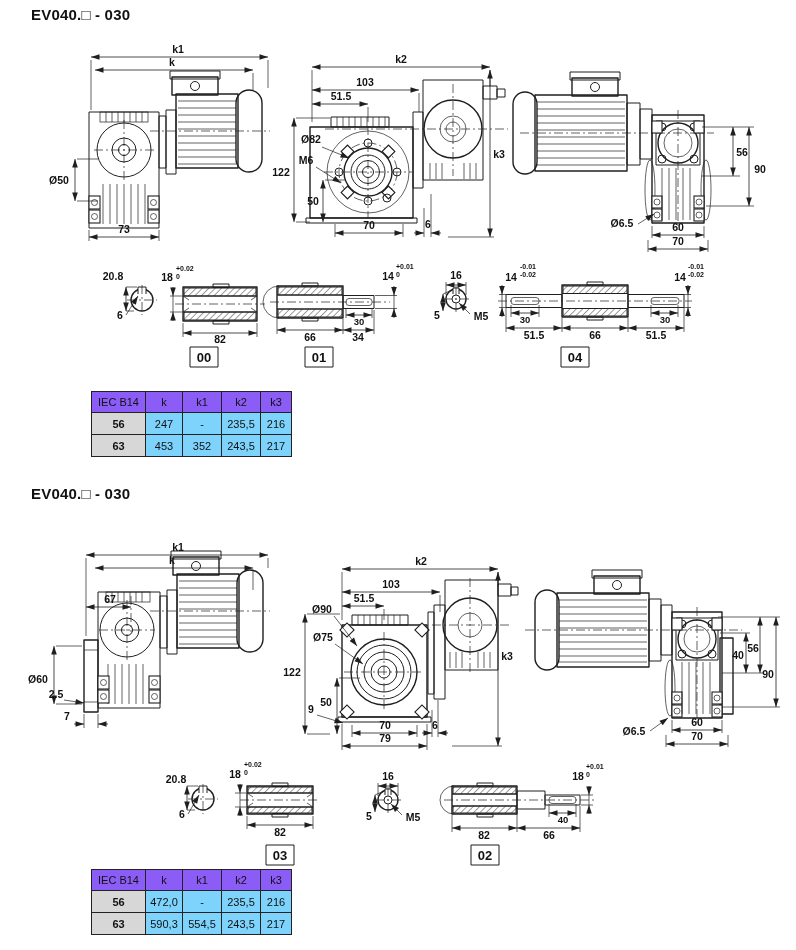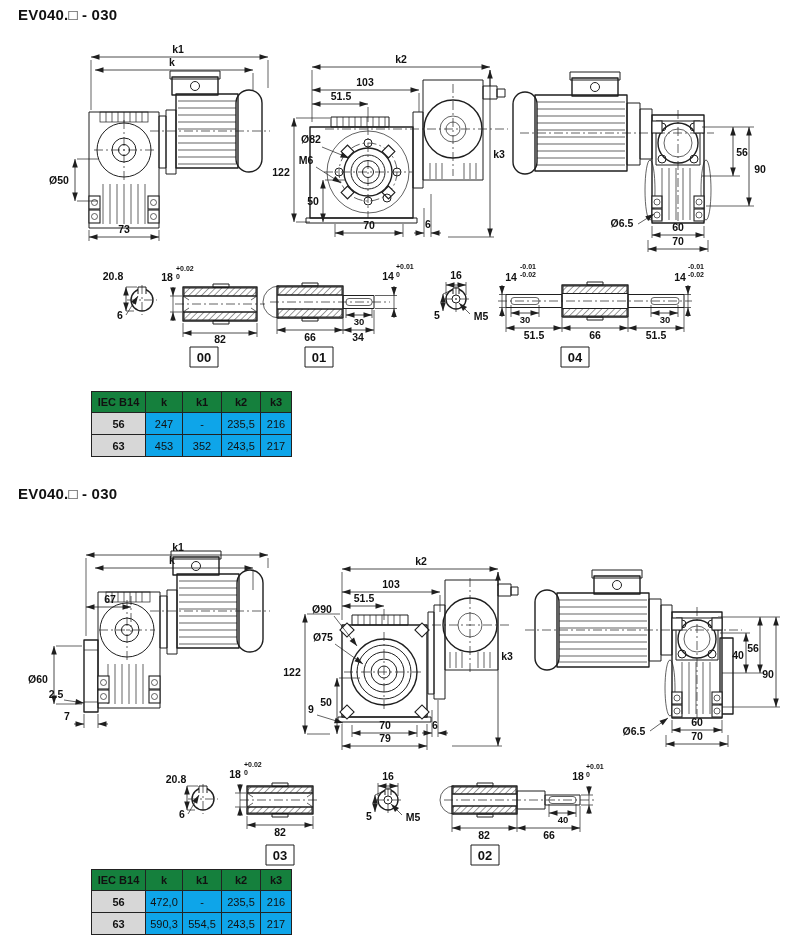--- a/index.html
+++ b/index.html
@@ -1,35 +1,35 @@
 <!DOCTYPE html>
 <html><head>
 <meta charset="utf-8">
 <style>
   html,body{margin:0;padding:0;background:#fff;}
   #stage{position:relative;width:796px;height:950px;background:#fff;overflow:hidden;
          font-family:"Liberation Sans","DejaVu Sans",sans-serif;}
-  .title{position:absolute;font:bold 15px "Liberation Sans","DejaVu Sans",sans-serif;color:#111;letter-spacing:.2px;}
+  .title{position:absolute;font:bold 15px "Liberation Sans","DejaVu Sans",sans-serif;color:#111;letter-spacing:.2px;margin-left:13px;}
   svg{position:absolute;left:0;top:0;}
   .ol{fill:none;stroke:#1f1f1f;stroke-width:1.4;stroke-linejoin:round;}
   .o2{fill:none;stroke:#1f1f1f;stroke-width:1;stroke-linejoin:round;}
   .tn{fill:none;stroke:#1f1f1f;stroke-width:0.7;}
   .dm{fill:none;stroke:#1f1f1f;stroke-width:0.8;}
   .cl{fill:none;stroke:#1f1f1f;stroke-width:0.7;stroke-dasharray:9 3 2 3;}
   .pad{fill:#fff;stroke:#1f1f1f;stroke-width:1.1;}
   .ht{fill:url(#hp);stroke:#1f1f1f;stroke-width:1;}
   text.d{font:bold 10.5px "Liberation Sans","DejaVu Sans",sans-serif;fill:#111;text-anchor:middle;}
   text.s{font:bold 9.5px "Liberation Sans","DejaVu Sans",sans-serif;fill:#111;text-anchor:middle;}
   text.t{font:bold 7px "Liberation Sans","DejaVu Sans",sans-serif;fill:#111;text-anchor:start;}
   text.lb{font:bold 13px "Liberation Sans","DejaVu Sans",sans-serif;fill:#111;text-anchor:middle;}
   table.spec{position:absolute;border-collapse:collapse;background:#fff;
              font:11px "Liberation Sans","DejaVu Sans",sans-serif;color:#111;}
   table.spec th,table.spec td{border:1.3px solid #222;text-align:center;padding:0;}
-  table.spec th{background:#15803d;font-weight:bold;height:20px;}
-  table.spec td{background:#0ea5e9;height:21px;}
+  table.spec th{background:#8b5cf6;font-weight:normal;height:20px;}
+  table.spec td{background:#7dd3fc;height:21px;}
   table.spec td.rh{background:#d7d7d7;font-weight:bold;}
 </style>
 </head>
 <body>
 
 <div id="stage">
 
 <svg width="796" height="950" viewBox="0 0 796 950">
 <defs>
   <pattern id="hp" patternUnits="userSpaceOnUse" width="4.5" height="4.5" patternTransform="rotate(45)">

